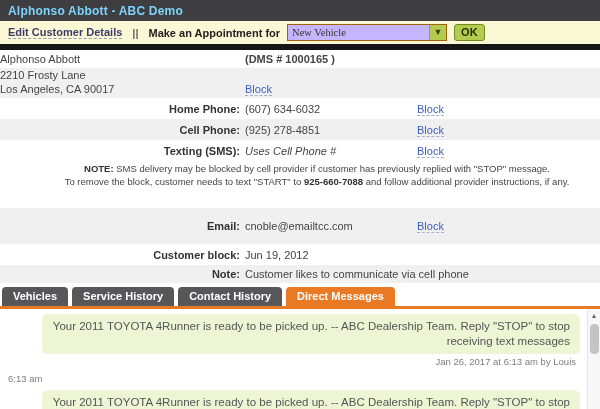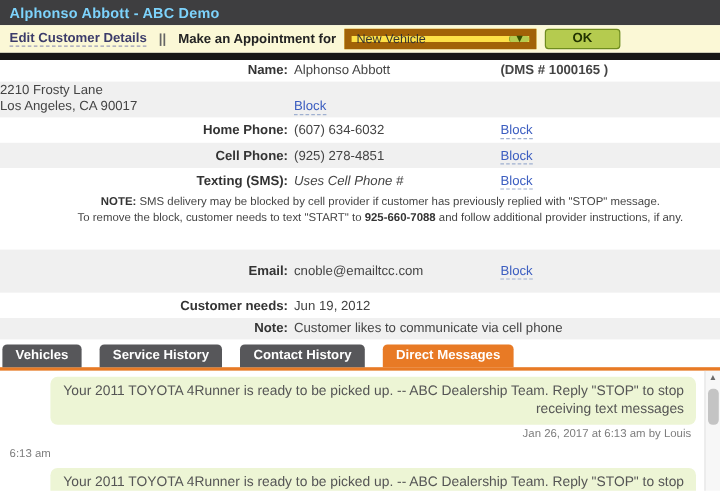--- a/index.html
+++ b/index.html
@@ -27,38 +27,39 @@
     display: flex; align-items: center; padding: 0 8px;
     font-size: 11px;
   }
   .edit-link {
     color: #3c3c6a; font-weight: bold; cursor: pointer;
     border-bottom: 1px dashed #9a9ab8; text-decoration: none;
   }
   .pipes { color: #666; font-weight: bold; margin: 0 10px; }
   .appt-label { font-weight: bold; color: #222; margin-right: 7px; }
   .fake-select {
-    width: 160px; height: 17px; background: #fde047;
-    border: 6px solid #a16207; display: flex; align-items: center;
+    width: 160px; height: 17px; background: #c4b5fd;
+    border: 1px solid #a16207; display: flex; align-items: center;
     cursor: pointer;
+    font-family: Liberation Serif, serif;
   }
   .fake-select .sel-text {
     flex: 1; font-size: 10.5px; color: #333; padding: 0 4px;
     white-space: nowrap; overflow: hidden;
   }
   .fake-select .sel-arrow {
     width: 17px; height: 100%; background: #b5cb4f;
     border-left: 1px solid #8aa62f; border-radius: 2px;
     display: flex; align-items: center; justify-content: center;
     color: #334d00; font-size: 9px; line-height: 1;
   }
   .ok-btn {
     margin-left: 7px; background: #b5cb4f; border: 1px solid #6f8c1e;
     border-radius: 3px; font-size: 11px; font-weight: bold; color: #223300;
-    padding: 1px 22px; height: 17px; line-height: 13px; cursor: pointer;
+    padding: 1px 6px; height: 17px; line-height: 13px; cursor: pointer;
   }
 
   
   .divider { height: 6px; background: #161616; }
 
   
   .details { font-size: 11px; }
   .drow { display: grid; grid-template-columns: 245px 172px auto; align-items: center; }
   .drow.gray { background: #f0f0f0; }
   .drow.white { background: #ffffff; }
@@ -82,21 +83,21 @@
     text-align: center; font-size: 9.5px; color: #444;
     line-height: 13px; padding: 1px 6px 20px 40px; background: #fff;
   }
   .sms-note b { color: #333; }
   .row-email { height: 36px; }
   .row-since { height: 21px; }
   .row-note { height: 18px; }
 
   
   .tabs {
-    display: flex; align-items: flex-end; gap: 15px;
+    display: flex; align-items: flex-end; gap: 4px;
     padding: 3px 4px 0 2px; height: 23px; background: #fff;
   }
   .tab {
     background: #57575a; color: #fff; font-size: 11px; font-weight: bold;
     padding: 3px 11px 4px 11px; border-radius: 4px 4px 0 0; cursor: pointer;
     white-space: nowrap;
   }
   .tab.active { background: #e87a25; }
   .tab-underline { height: 3px; background: #e87a25; }
 
@@ -152,21 +153,20 @@
     <span class="sel-arrow">▼</span>
   </div>
   <button class="ok-btn">OK</button>
 </div>
 
 <div class="divider"></div>
 
 <div class="details">
 
   <div class="drow white row-name">
-    <div class="dlabel">Name:</div>
     <div class="dvalue">Alphonso Abbott</div>
     <div class="dthird"><span class="dms">(DMS # 1000165 )</span></div>
   </div>
 
   <div class="drow gray row-address">
     <div class="dvalue">
       <span class="line">2210 Frosty Lane</span>
       <span class="line">Los Angeles, CA 90017</span>
     </div>
     <div class="dthird"><a class="block-link">Block</a></div>
@@ -196,21 +196,21 @@
     </div>
   </div>
 
   <div class="drow gray row-email">
     <div class="dlabel">Email:</div>
     <div class="dvalue">cnoble@emailtcc.com</div>
     <div class="dthird"><a class="block-link">Block</a></div>
   </div>
 
   <div class="drow white row-since">
-    <div class="dlabel">Customer needs:</div>
+    <div class="dlabel">Customer block:</div>
     <div class="dvalue">Jun 19, 2012</div>
     <div class="dthird"></div>
   </div>
 
   <div class="drow gray row-note">
     <div class="dlabel">Note:</div>
     <div class="dvalue" style="grid-column: 2 / 4;">Customer likes to communicate via cell phone</div>
   </div>
 
 </div>

